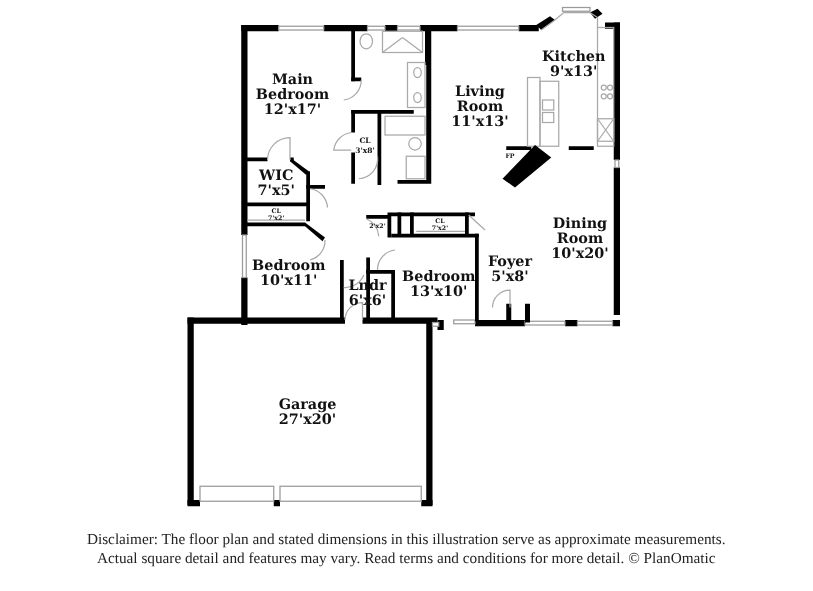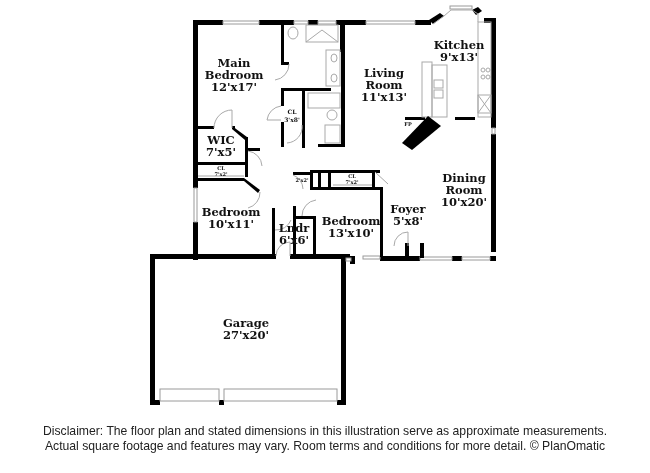--- a/index.html
+++ b/index.html
@@ -6,21 +6,21 @@
     body { width: 650px; height: 473px; position: relative; overflow: hidden; font-family: "DejaVu Serif", "Liberation Serif", serif; }
     #plan { position: absolute; left: 0; top: 0; width: 650px; height: 420px; }
     .wall { fill: #000; }
     .gray { stroke: #a9a9a9; stroke-width: 1; fill: none; }
     .win { fill: #fff; stroke: #9a9a9a; stroke-width: 1; }
     .lbl { font-family: "DejaVu Serif", "Liberation Serif", serif; font-weight: bold; fill: #111; text-anchor: middle; }
     .room-name { font-size: 11.5px; }
     .room-dim { font-size: 11.5px; }
     .small { font-size: 6px; font-weight: bold; }
     .tiny { font-size: 5px; font-weight: bold; }
-    #disclaimer { position: absolute; left: 0; top: 424px; width: 650px; text-align: center; font-family: Liberation Sans, sans-serif; font-size: 12.2px; color: #222; line-height: 15px; }
+    #disclaimer { position: absolute; left: 0; top: 424px; width: 650px; text-align: center; font-family: Liberation Serif, serif; font-size: 12.2px; color: #222; line-height: 15px; }
     #disclaimer div { white-space: nowrap; }
   </style>
 </head>
 <body>
 
 <svg id="plan" viewBox="0 0 650 420" xmlns="http://www.w3.org/2000/svg">
 
   <g>
 
     <rect class="wall" x="193" y="20" width="30" height="5"></rect>
@@ -223,14 +223,14 @@
   <g>
     <text class="lbl tiny" x="352" y="178">CL</text>
     <text class="lbl tiny" x="352" y="184">7'x2'</text>
   </g>
   <text class="lbl tiny" x="302" y="182">2'x2'</text>
   <text class="lbl tiny" x="408" y="126">FP</text>
 </svg>
 
 <div id="disclaimer">
   <div>Disclaimer: The floor plan and stated dimensions in this illustration serve as approximate measurements.</div>
-  <div>Actual square footage and features may vary. Room terms and conditions for more detail. © PlanOmatic</div>
+  <div>Actual square detail and features may vary. Read terms and conditions for more detail. © PlanOmatic</div>
 </div>
 
 </body></html>

